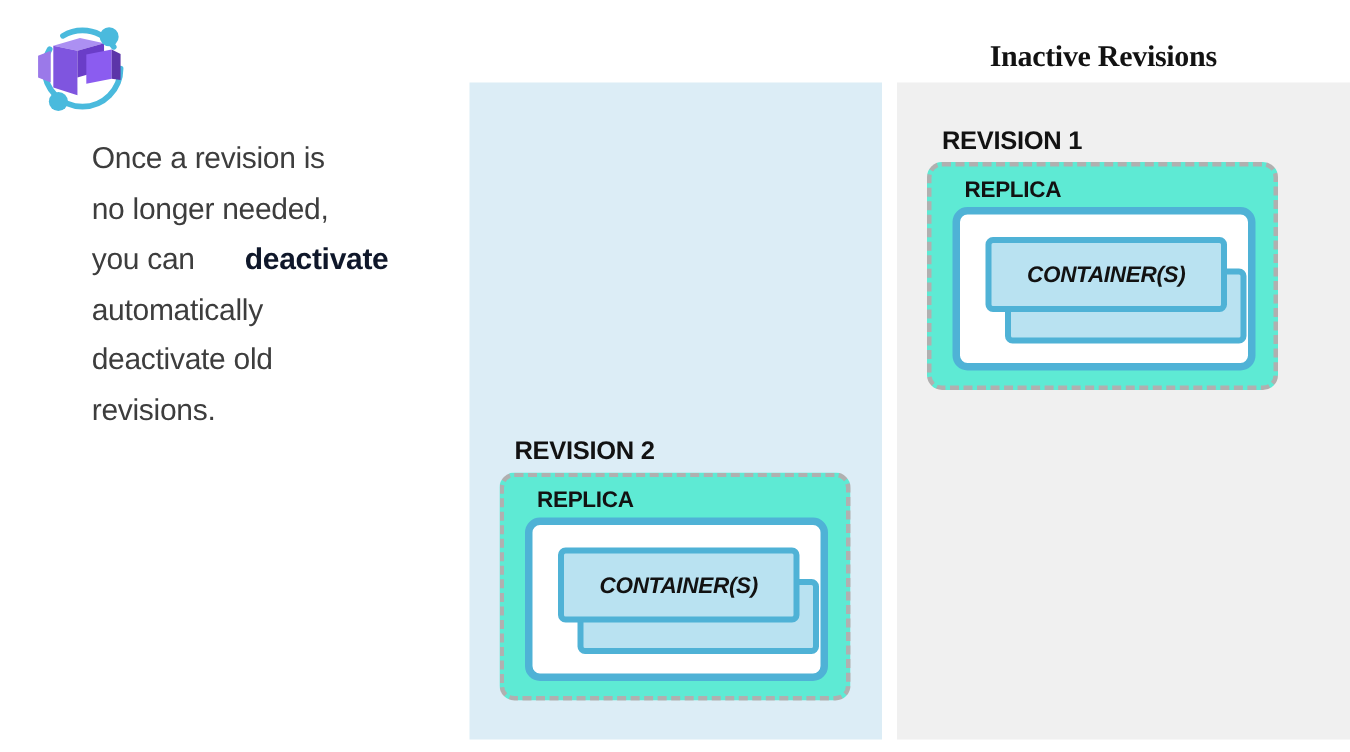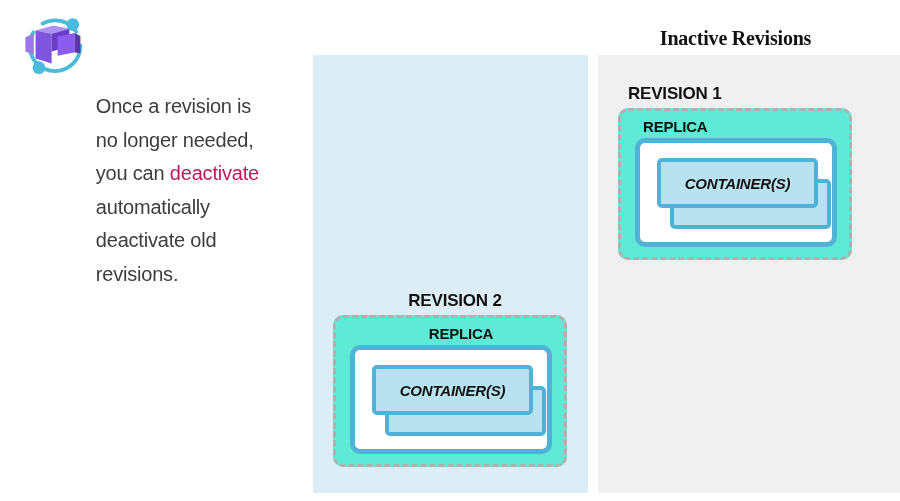--- a/index.html
+++ b/index.html
@@ -14,40 +14,40 @@
   
   .logo { position: absolute; left: 16px; top: 11px; width: 78px; height: 66px; }
 
   
   .intro {
     position: absolute; top: 90px; right: 641px;
     font-size: 20px; line-height: 33.5px;
     color: #3d3d3d; letter-spacing: -0.2px;
   }
   .intro-line { white-space: nowrap; }
-  .intro-line .bold { font-weight: 400; color: #be185d; }
+  .intro-line .bold { font-weight: 700; color: #0f172a; margin-left: 28px; }
 
   
   .col-header {
     position: absolute; top: 27px; width: 275px;
     text-align: center;
     font-size: 20px; font-weight: 700; color: #121212;
     letter-spacing: -0.2px;
   }
   .col-header.active-hdr { left: 313px; }
   .col-header.inactive-hdr { left: 598px; font-family: Liberation Serif, serif; }
 
   
   .panel { position: absolute; top: 55px; height: 438px; }
   .panel.active-panel { left: 313px; width: 275px; background: #dcedf6; }
   .panel.inactive-panel { left: 598px; width: 274px; background: #f0f0f0; padding-left: 40px; }
 
   
   .revision-group { position: absolute; left: 20px; width: 234px; }
-  .active-panel .revision-group { top: 236px; text-align: center; }
+  .active-panel .revision-group { top: 236px; }
   .inactive-panel .revision-group { top: 29px; }
 
   .rev-label {
     font-size: 17px; font-weight: 700; color: #121212;
     margin: 0 0 4px 10px; letter-spacing: -0.2px;
   }
   .rev-box {
     position: relative; box-sizing: border-box;
     width: 234px; height: 152px;
     background: #5eead4;

